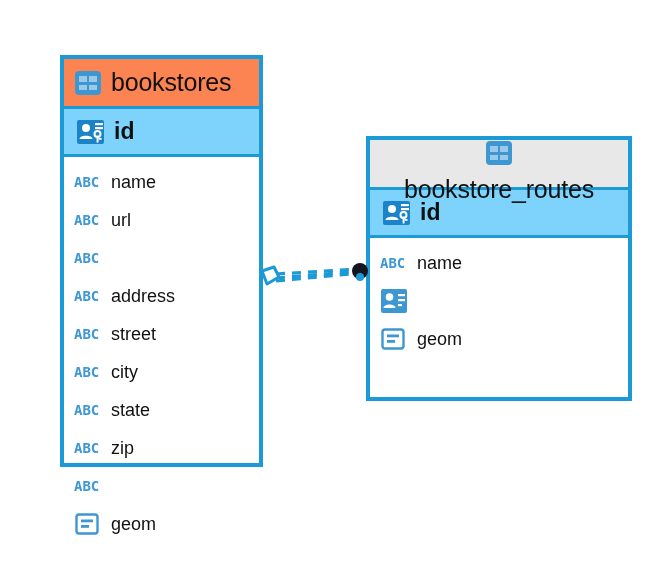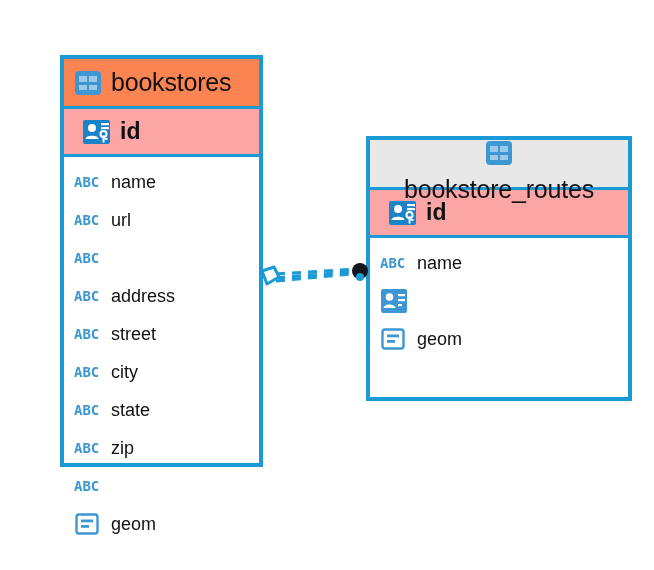--- a/index.html
+++ b/index.html
@@ -53,24 +53,24 @@
     color: #111111;
     letter-spacing: -0.2px;
     white-space: nowrap;
   }
 
   .pk-row {
     box-sizing: border-box;
     display: flex;
     align-items: center;
     gap: 8px;
-    padding: 0 18px;
+    padding: 0 12px;
     height: 48px;
     border-bottom: 3px solid #1B9AD6;
-    background: #fca5a5;
+    background: #7dd3fc;
   }
   .pk-label {
     font-size: 23px;
     font-weight: bold;
     color: #111111;
   }
 
   .field-list {
     padding: 6px 0 8px 0;
   }

